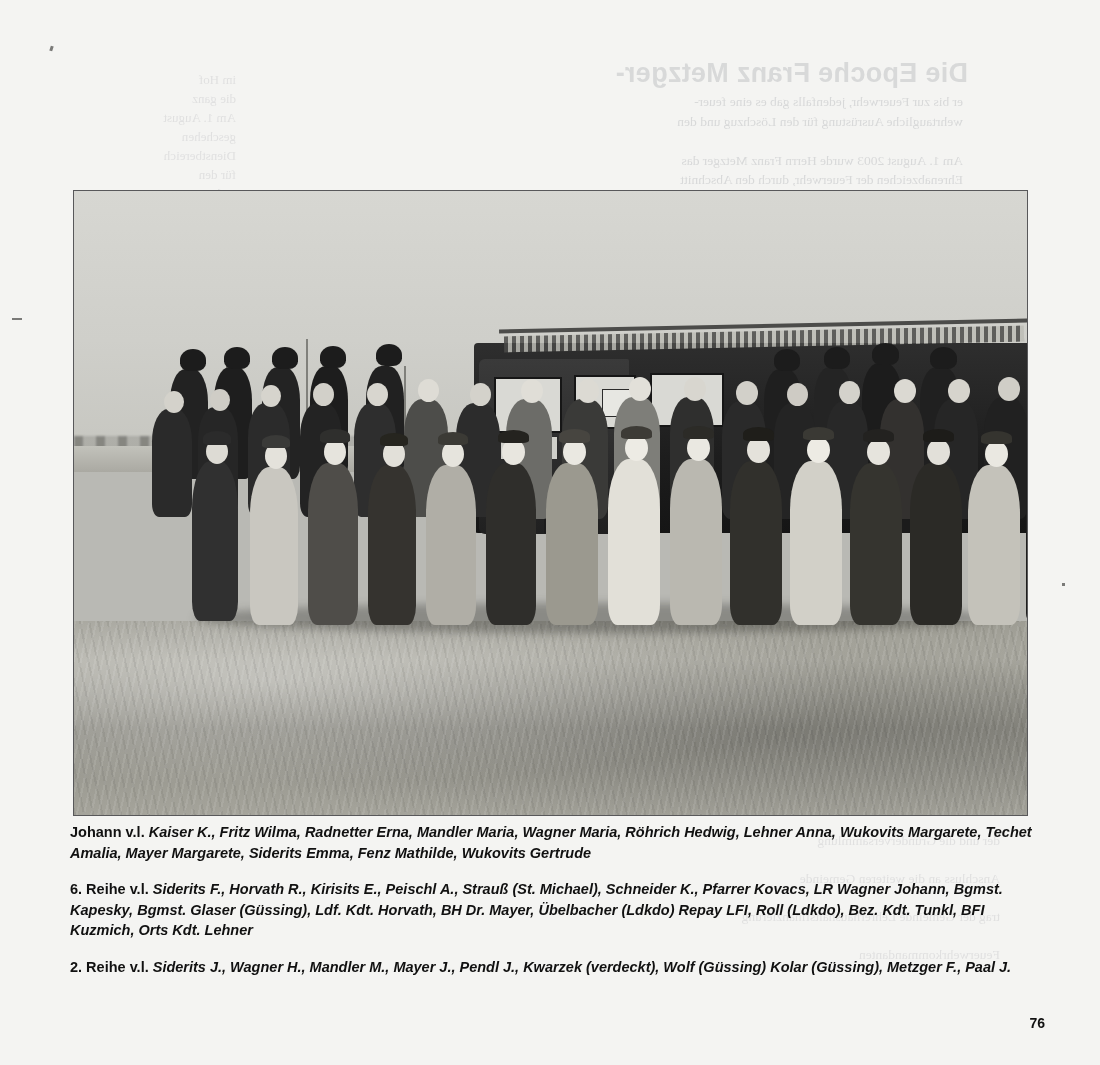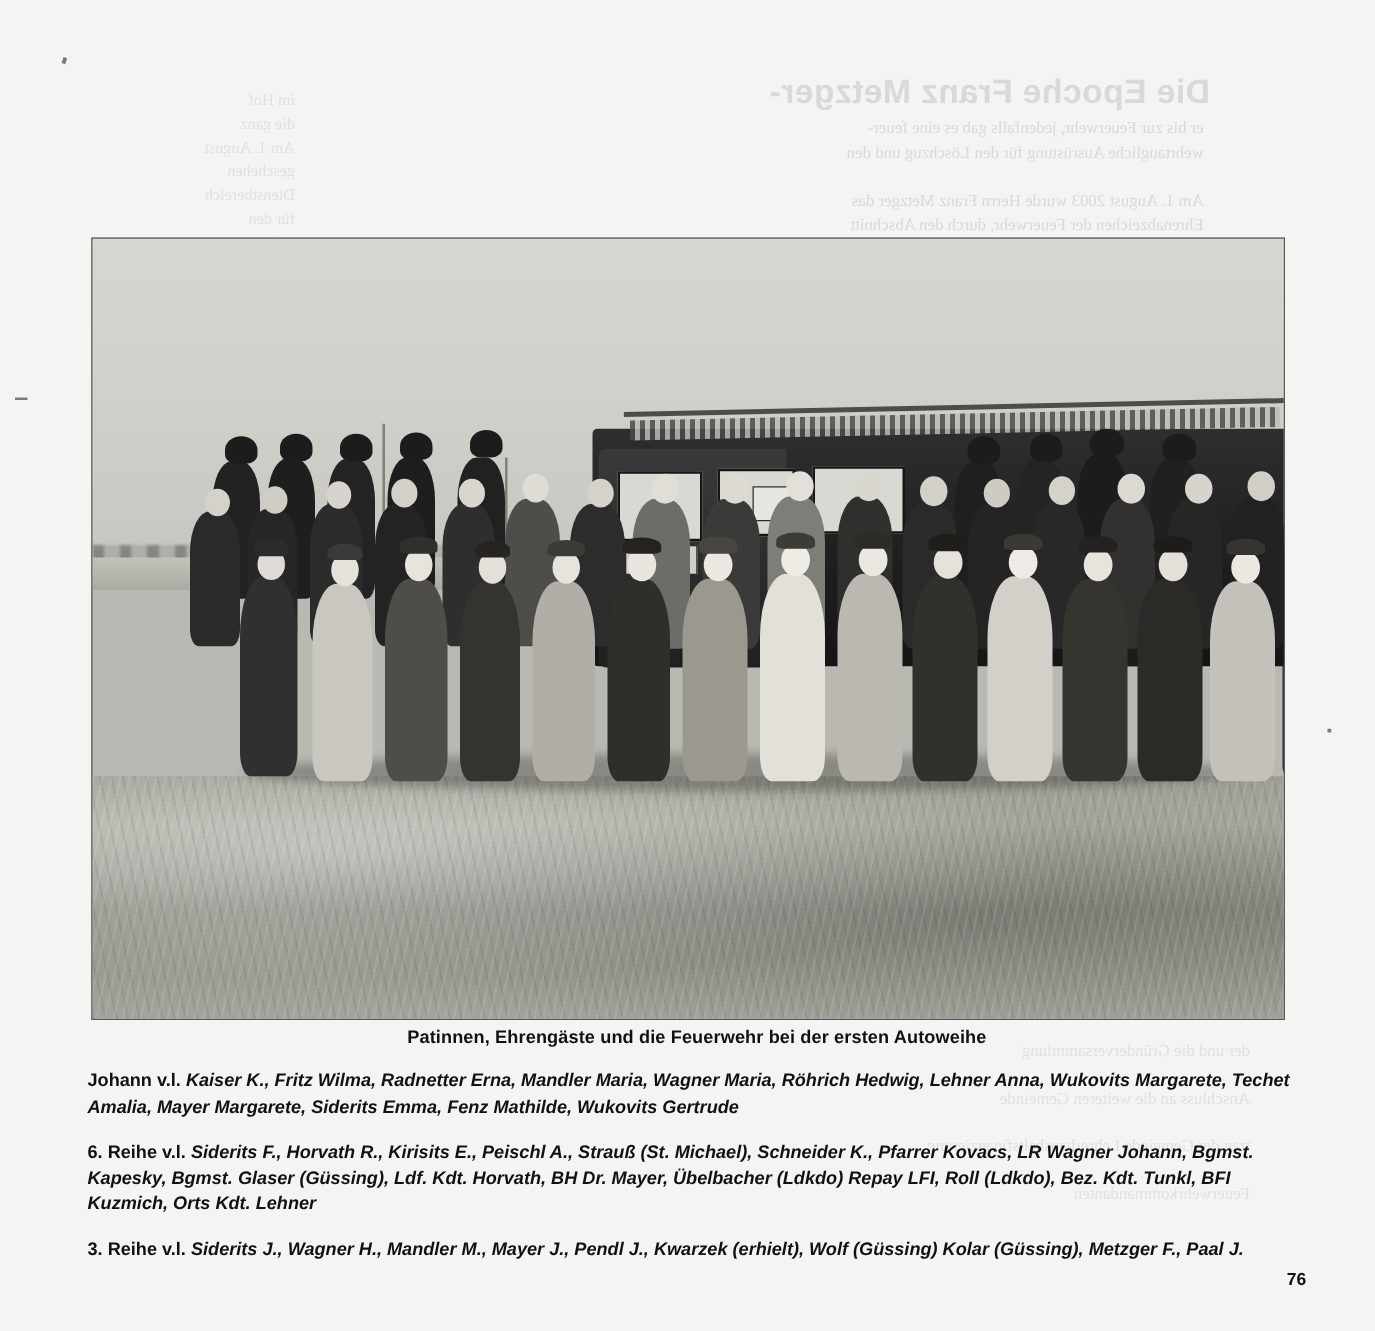--- a/index.html
+++ b/index.html
@@ -436,24 +436,23 @@
 
         <div class="person" style="left:894px; top:274px; width:52px; height:160px; background:#c4c2ba;"></div>
         <div class="head" style="left:911px; top:250px; width:23px; height:26px; background:#eae8e1;"></div>
         <div class="hat" style="left:907px; top:240px; width:31px; height:13px; background:#35342f;"></div>
       </div>
 
     </div>
   </figure>
 
   <div id="caption-block">
-    <div id="caption-title">Patinnen, Ehrengäste und die Feuerwehr bei der ersten Autoweihe</div>
 
     <p class="cap-para"><span>Johann v.l. </span><em>Kaiser K., Fritz Wilma, Radnetter Erna, Mandler Maria, Wagner Maria, Röhrich Hedwig, Lehner Anna, Wukovits Margarete, Techet Amalia, Mayer Margarete, Siderits Emma, Fenz Mathilde, Wukovits Gertrude</em></p>
 
     <p class="cap-para"><span>6. Reihe v.l. </span><em>Siderits F., Horvath R., Kirisits E., Peischl A., Strauß (St. Michael), Schneider K., Pfarrer Kovacs, LR Wagner Johann, Bgmst. Kapesky, Bgmst. Glaser (Güssing), Ldf. Kdt. Horvath, BH Dr. Mayer, Übelbacher (Ldkdo) Repay LFI, Roll (Ldkdo), Bez. Kdt. Tunkl, BFI Kuzmich, Orts Kdt. Lehner</em></p>
 
-    <p class="cap-para"><span>3. Reihe v.l. </span><em>Siderits J., Wagner H., Mandler M., Mayer J., Pendl J., Kwarzek (erhielt), Wolf (Güssing) Kolar (Güssing), Metzger F., Paal J.</em></p>
+    <p class="cap-para"><span>2. Reihe v.l. </span><em>Siderits J., Wagner H., Mandler M., Mayer J., Pendl J., Kwarzek (verdeckt), Wolf (Güssing) Kolar (Güssing), Metzger F., Paal J.</em></p>
   </div>
 
   <div id="page-number">76</div>
 
 </div>
 
 </body></html>

